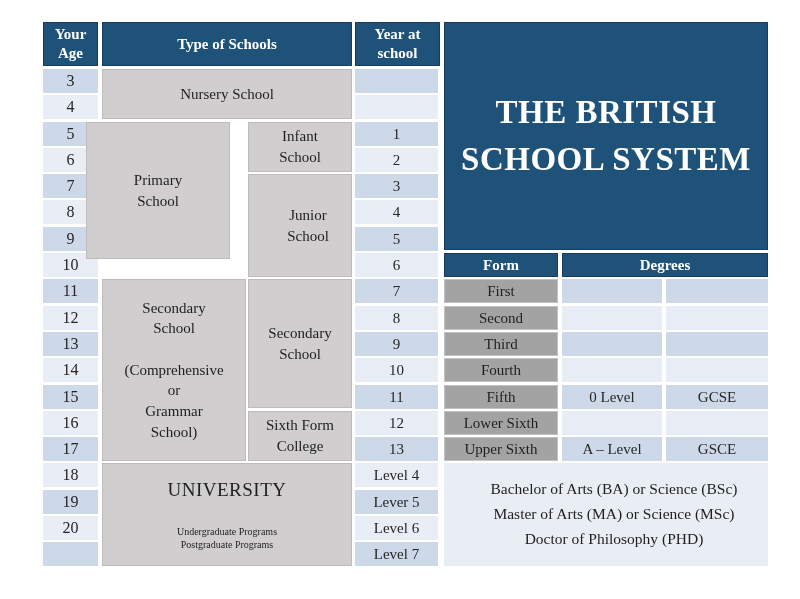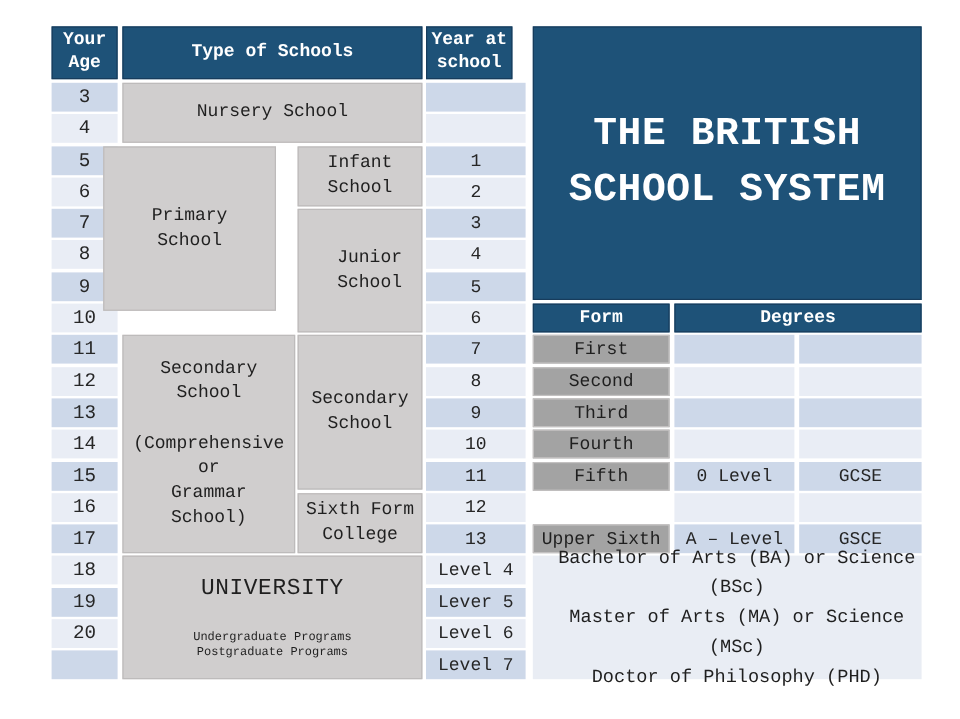--- a/index.html
+++ b/index.html
@@ -1,18 +1,18 @@
 <!DOCTYPE html>
 <html><head>
 <meta charset="utf-8">
 <style>
   html,body{margin:0;padding:0;background:#ffffff;}
   .slide{
     position:relative;width:800px;height:599px;background:#ffffff;
-    font-family:Liberation Mono, monospace;overflow:hidden;color:#262626;
+    font-family:Liberation Serif, serif;overflow:hidden;color:#262626;
   }
   .abs{position:absolute;box-sizing:border-box;display:flex;align-items:center;justify-content:center;text-align:center;}
   
   .hdr{
     background:#1e5278;color:#ffffff;font-weight:700;font-size:15px;
     line-height:1.25;white-space:pre-line;border:1px solid #173c5c;
   }
   
   .box{
     background:#d0cece;border:1px solid #bdbbbb;color:#1f1f1f;
@@ -40,21 +40,21 @@
   }
 </style>
 </head>
 <body>
 
 <div class="slide">
 
   <div class="abs hdr" style="left:43px;top:22px;width:55px;height:44px;">Your
 Age</div>
   <div class="abs hdr" style="left:102px;top:22px;width:250px;height:44px;">Type of Schools</div>
-  <div class="abs hdr" style="left:355px;top:22px;width:72px;height:44px;">Year at
+  <div class="abs hdr" style="left:355px;top:22px;width:85px;height:44px;">Year at
 school</div>
 
   <div class="abs cell age dark" style="top:69px">3</div>
   <div class="abs cell age light" style="top:95px">4</div>
   <div class="abs cell age dark" style="top:122px">5</div>
   <div class="abs cell age light" style="top:148px">6</div>
   <div class="abs cell age dark" style="top:174px">7</div>
   <div class="abs cell age light" style="top:200px">8</div>
   <div class="abs cell age dark" style="top:227px">9</div>
   <div class="abs cell age light" style="top:253px">10</div>
@@ -133,20 +133,21 @@
   <div class="abs cell qual dark" style="top:332px"></div>
 
   <div class="abs cell form-label" style="top:358px">Fourth</div>
   <div class="abs cell exam light" style="top:358px"></div>
   <div class="abs cell qual light" style="top:358px"></div>
 
   <div class="abs cell form-label" style="top:385px">Fifth</div>
   <div class="abs cell exam dark" style="top:385px">0 Level</div>
   <div class="abs cell qual dark" style="top:385px">GCSE</div>
 
+  <div class="abs cell form-label" style="top:411px">Lower Sixth</div>
   <div class="abs cell exam light" style="top:411px"></div>
   <div class="abs cell qual light" style="top:411px"></div>
 
   <div class="abs cell form-label" style="top:437px">Upper Sixth</div>
   <div class="abs cell exam dark" style="top:437px">A – Level</div>
   <div class="abs cell qual dark" style="top:437px">GSCE</div>
 
   <div class="abs degrees-box">Bachelor of Arts (BA) or Science (BSc)
 Master of Arts (MA) or Science (MSc)
 Doctor of Philosophy (PHD)</div>

